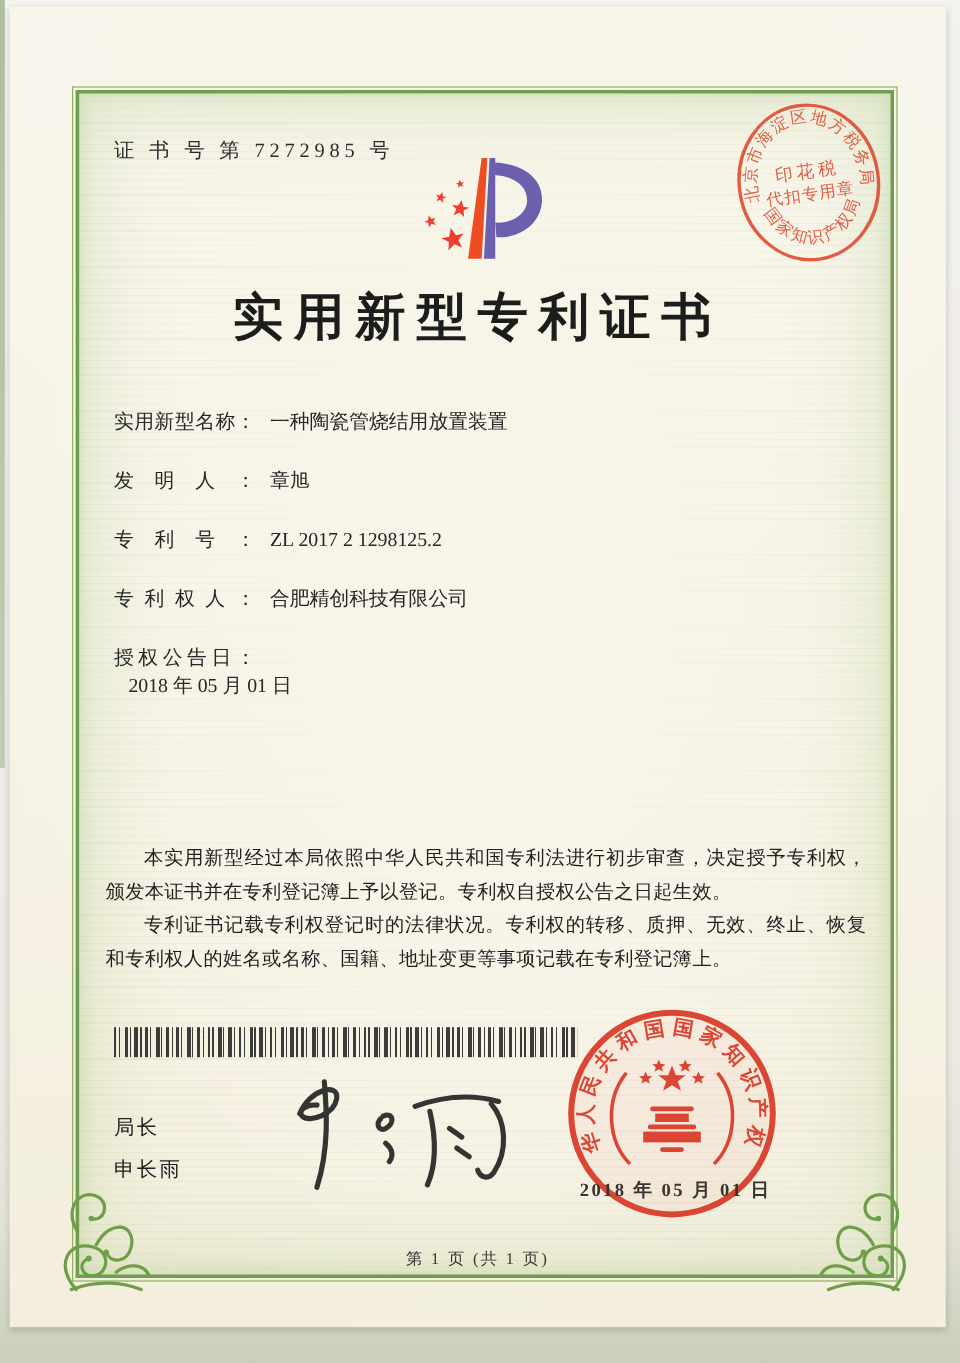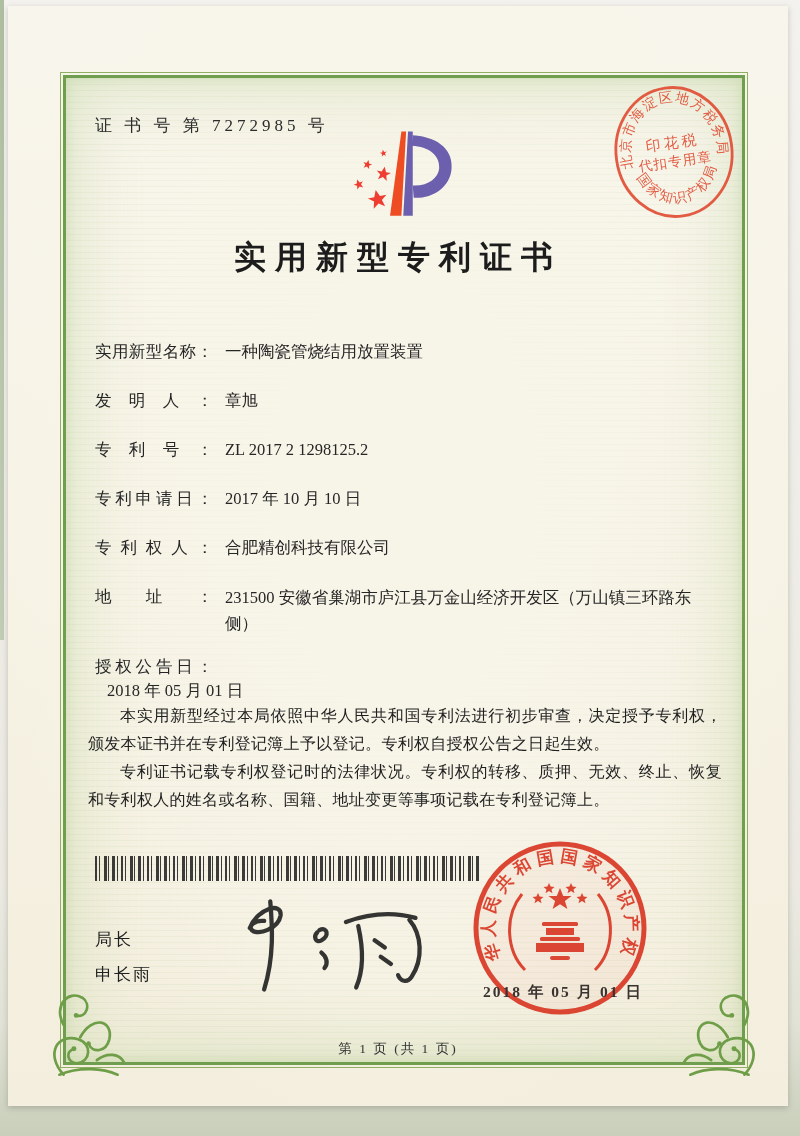--- a/index.html
+++ b/index.html
@@ -41,21 +41,21 @@
 
   .cert-number{
     position:absolute;left:87px;top:108px;
     font-size:17px;letter-spacing:4px;color:#2b2b2b;
   }
   .logo{position:absolute;left:330px;top:118px;width:140px;height:104px;}
   .tax-stamp{position:absolute;left:600px;top:76px;width:132px;height:140px;
     transform:rotate(-8deg);opacity:.88;}
   .title{
     position:absolute;left:0;top:230px;width:100%;
-    text-align:center;font-size:32px;font-weight:700;letter-spacing:9px;color:#1c1c1c;
+    text-align:center;font-size:42px;font-weight:700;letter-spacing:9px;color:#1c1c1c;
   }
 
   .fields{position:absolute;left:87px;top:334px;width:630px;font-size:16.5px;color:#262626;}
   .field-row{display:flex;margin-bottom:25px;line-height:24px;}
   .field-label{display:inline-block;width:118px;text-align:justify;text-align-last:justify;flex:none;}
   .field-value{padding-left:12px;}
   .field-value.addr{width:480px;line-height:26px;}
   .grant-row{position:relative;display:flex;line-height:24px;margin-top:3px;flex-direction:column;}
   .grant-right{position:absolute;left:380px;top:0;display:flex;}
 
@@ -175,30 +175,22 @@
     </div>
     <div class="field-row">
       <span class="field-label">发明人：</span>
       <span class="field-value">章旭</span>
     </div>
     <div class="field-row">
       <span class="field-label">专利号：</span>
       <span class="field-value">ZL 2017 2 1298125.2</span>
     </div>
     <div class="field-row">
-      <span class="field-label">专利申请日：</span>
-      <span class="field-value">2017 年 10 月 10 日</span>
-    </div>
-    <div class="field-row">
       <span class="field-label">专利权人：</span>
       <span class="field-value">合肥精创科技有限公司</span>
-    </div>
-    <div class="field-row" style="margin-bottom:18px;">
-      <span class="field-label">地址：</span>
-      <span class="field-value addr">231500 安徽省巢湖市庐江县万金山经济开发区（万山镇三环路东侧）</span>
     </div>
     <div class="grant-row">
       <span class="field-label">授权公告日：</span>
       <span class="field-value">2018 年 05 月 01 日</span>
     </div>
   </div>
 
   <div class="paragraphs">
     <p>本实用新型经过本局依照中华人民共和国专利法进行初步审查，决定授予专利权，颁发本证书并在专利登记簿上予以登记。专利权自授权公告之日起生效。</p>
     <p>专利证书记载专利权登记时的法律状况。专利权的转移、质押、无效、终止、恢复和专利权人的姓名或名称、国籍、地址变更等事项记载在专利登记簿上。</p>

